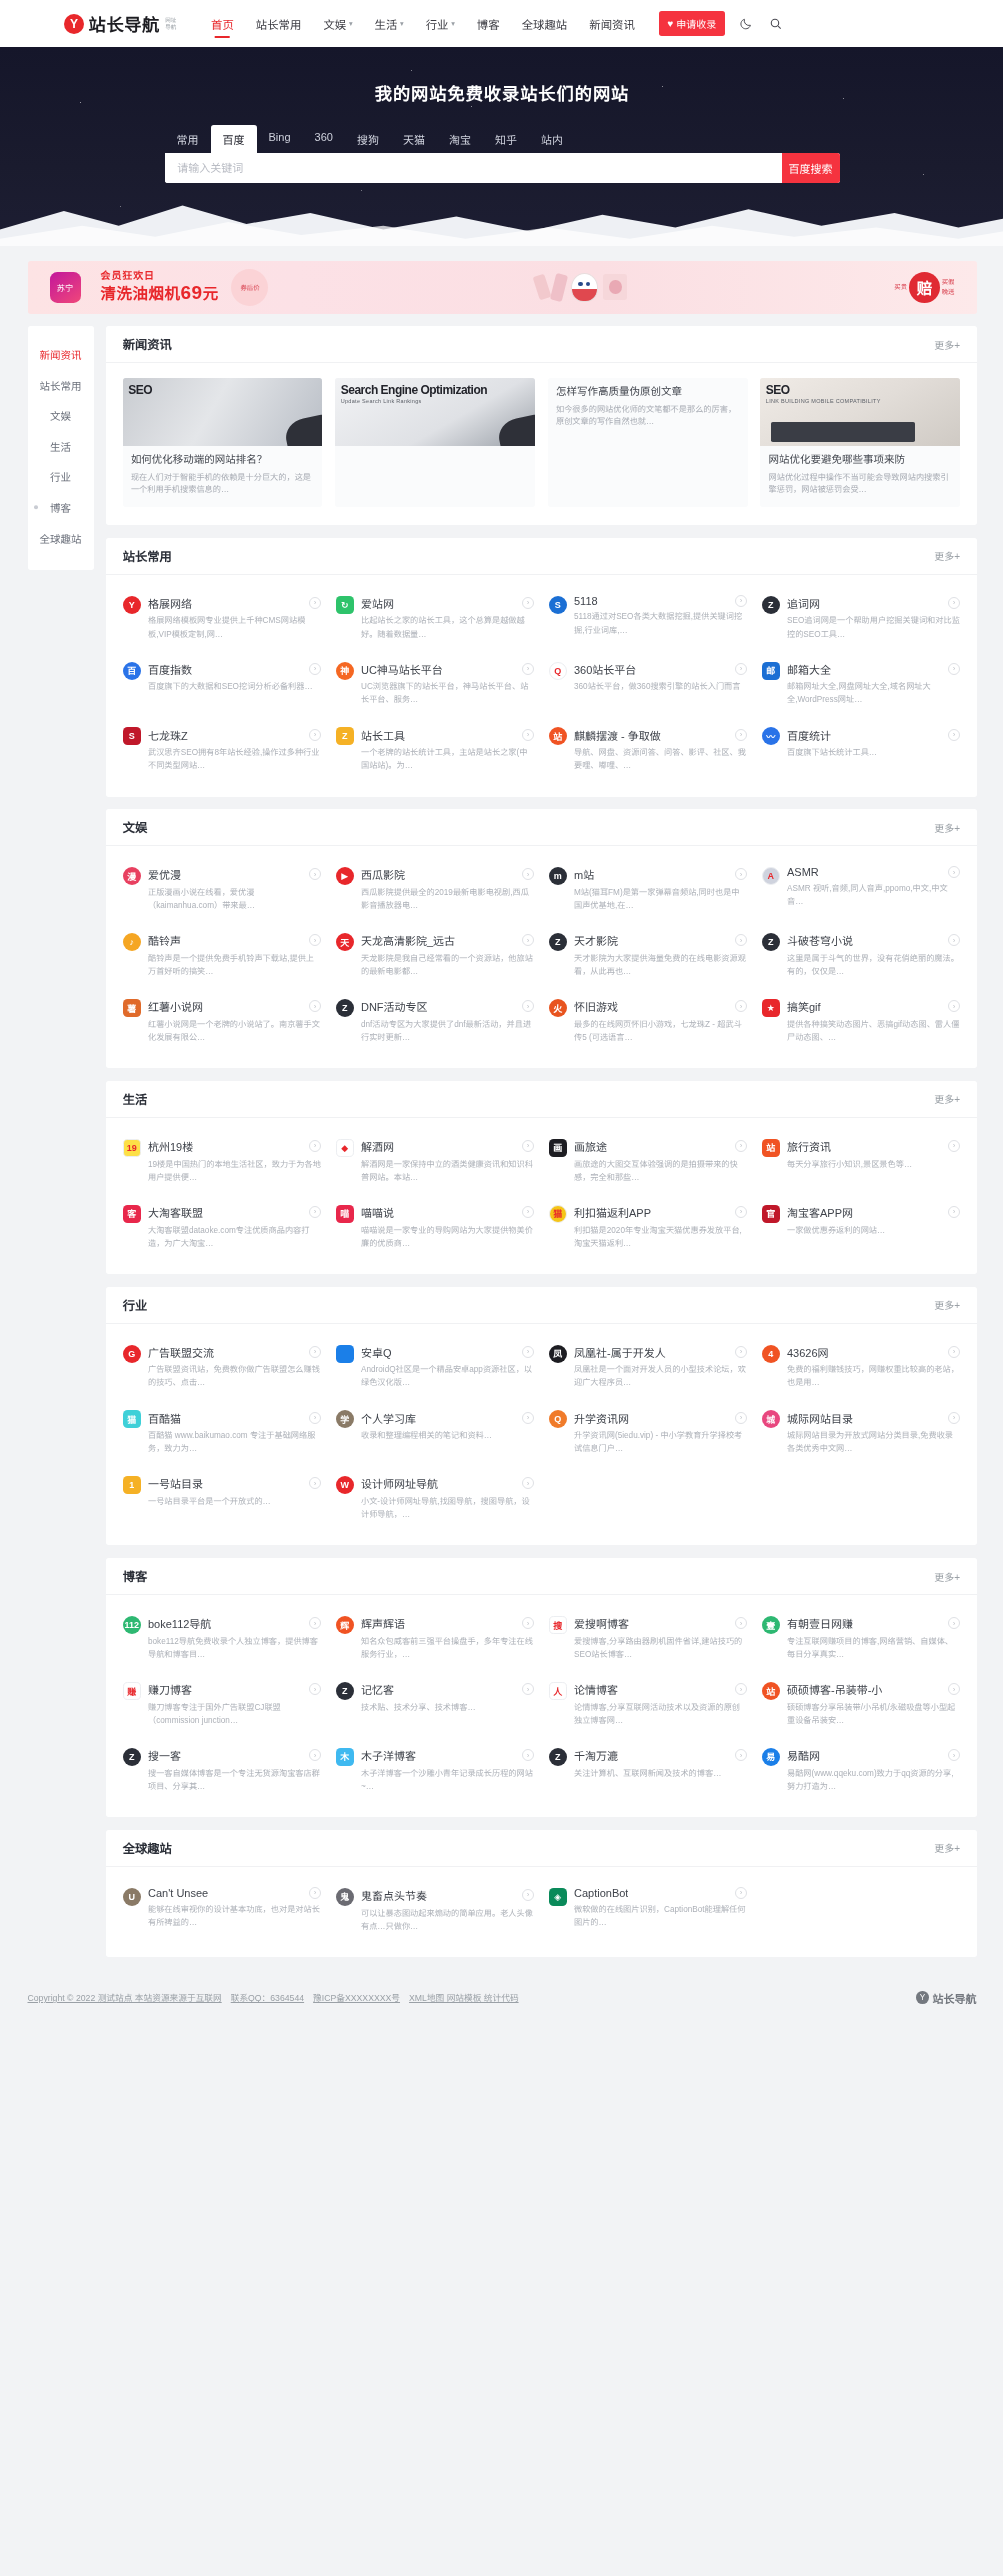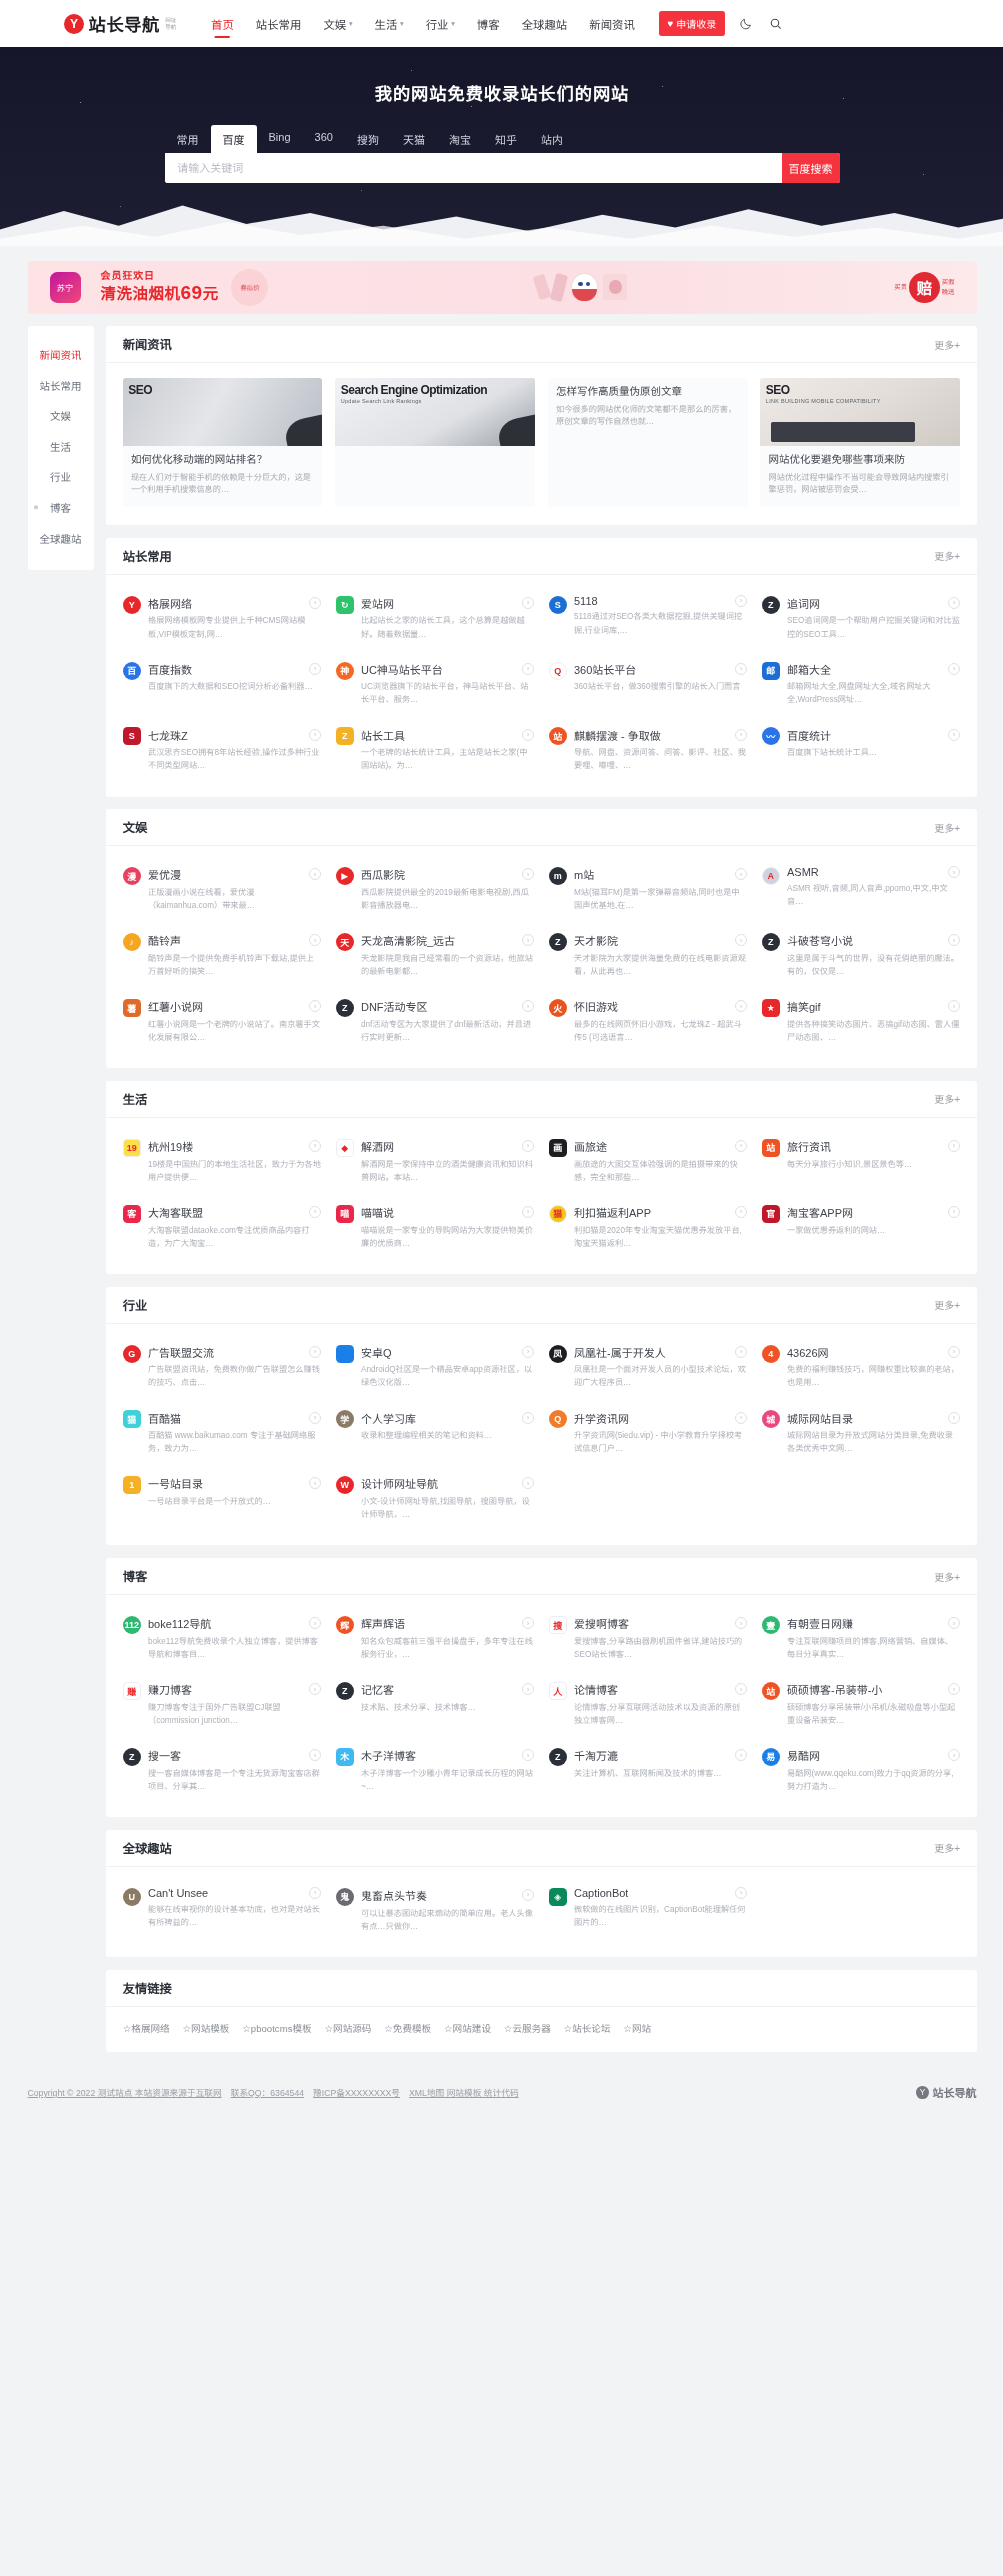--- a/index.html
+++ b/index.html
@@ -1010,36 +1010,20 @@
                     <div class="li-name">CaptionBot</div>
                     <div class="li-arrow">›</div>
                   </div>
                   <div class="li-desc">微软做的在线图片识别，CaptionBot能理解任何图片的…</div>
                 </div>
               </div>
             </div>
           </section>
         </div>
 
-      <section class="section">
-        <div class="sec-head">
-          <div class="sec-title">友情链接</div>
-        </div>
-        <div class="fl-body" id="fllist">
-            <div class="fl-item">☆格展网络</div>
-            <div class="fl-item">☆网站模板</div>
-            <div class="fl-item">☆pbootcms模板</div>
-            <div class="fl-item">☆网站源码</div>
-            <div class="fl-item">☆免费模板</div>
-            <div class="fl-item">☆网站建设</div>
-            <div class="fl-item">☆云服务器</div>
-            <div class="fl-item">☆站长论坛</div>
-            <div class="fl-item">☆网站</div>
-          </div>
-      </section>
 
     </main>
   </div>
 </div>
 
 <footer class="footer">
   <div class="copy">
     <span>Copyright © 2022 测试站点 本站资源来源于互联网</span>
     <span>联系QQ：6364544</span>
     <span>豫ICP备XXXXXXXX号</span>

